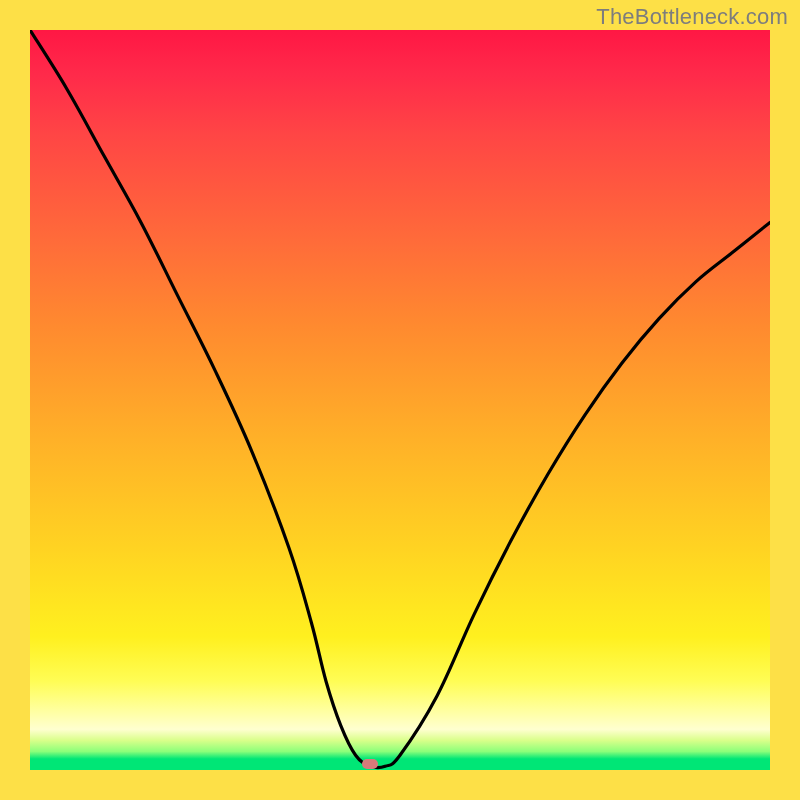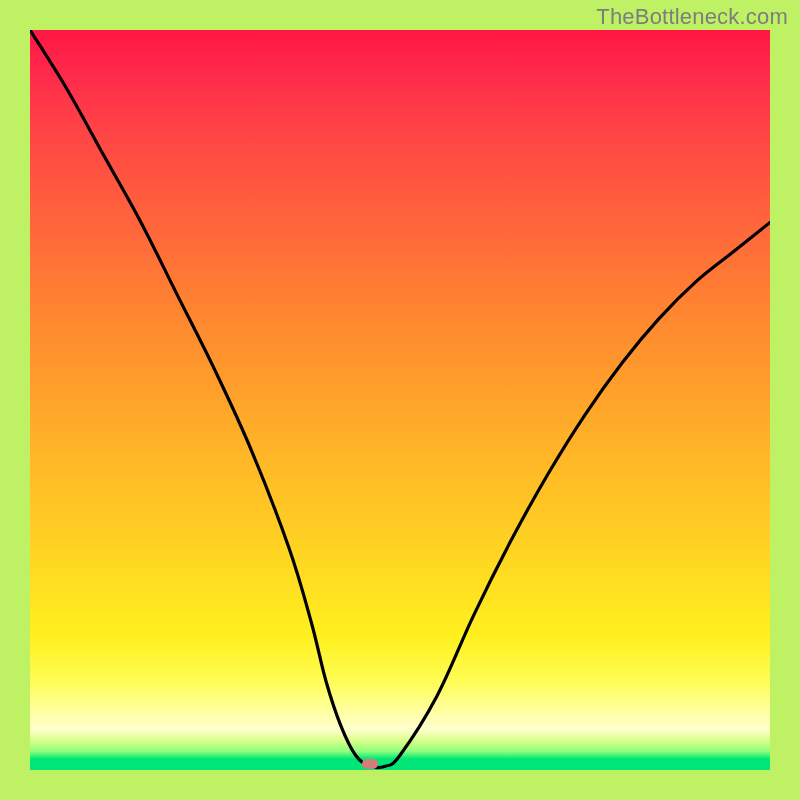--- a/index.html
+++ b/index.html
@@ -10,21 +10,21 @@
     background: #000;
     overflow: hidden;
     font-family: Arial, Helvetica, sans-serif;
   }
   .frame {
     position: absolute;
     top: 0;
     left: 0;
     width: 800px;
     height: 800px;
-    background: #bef264;
+    background: #fde047;
   }
   .watermark {
     position: absolute;
     top: 4px;
     right: 12px;
     color: #7d7d7d;
     font-size: 22px;
     font-weight: 500;
     letter-spacing: 0.2px;
     z-index: 4;

